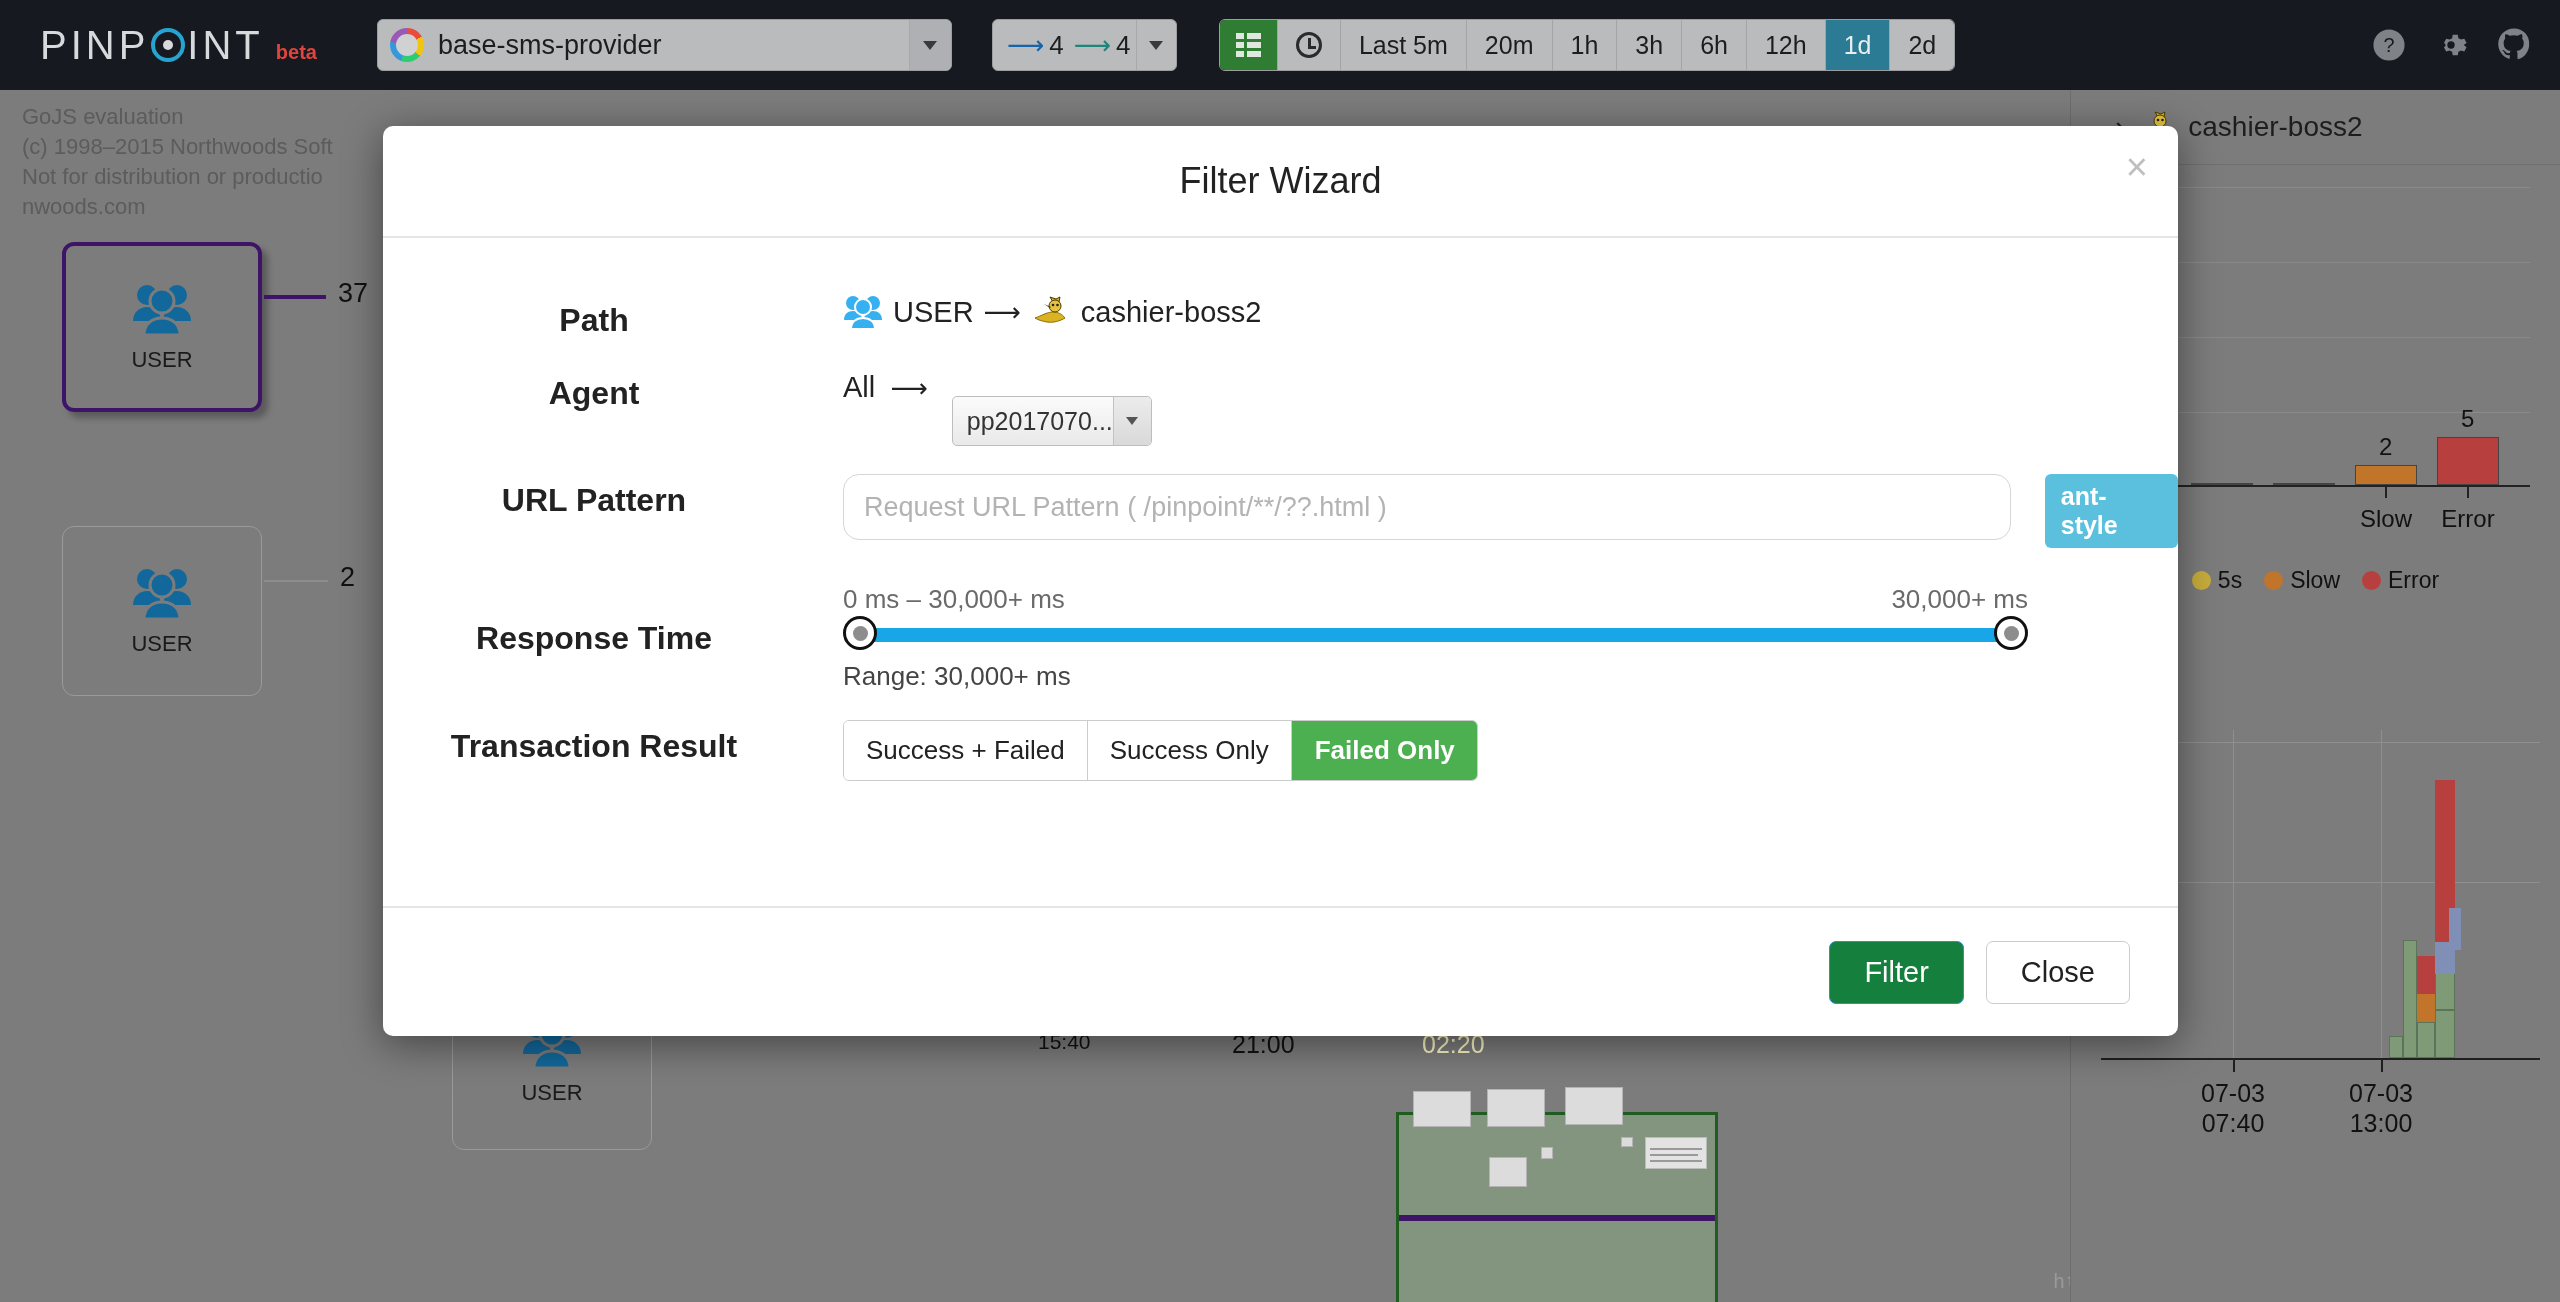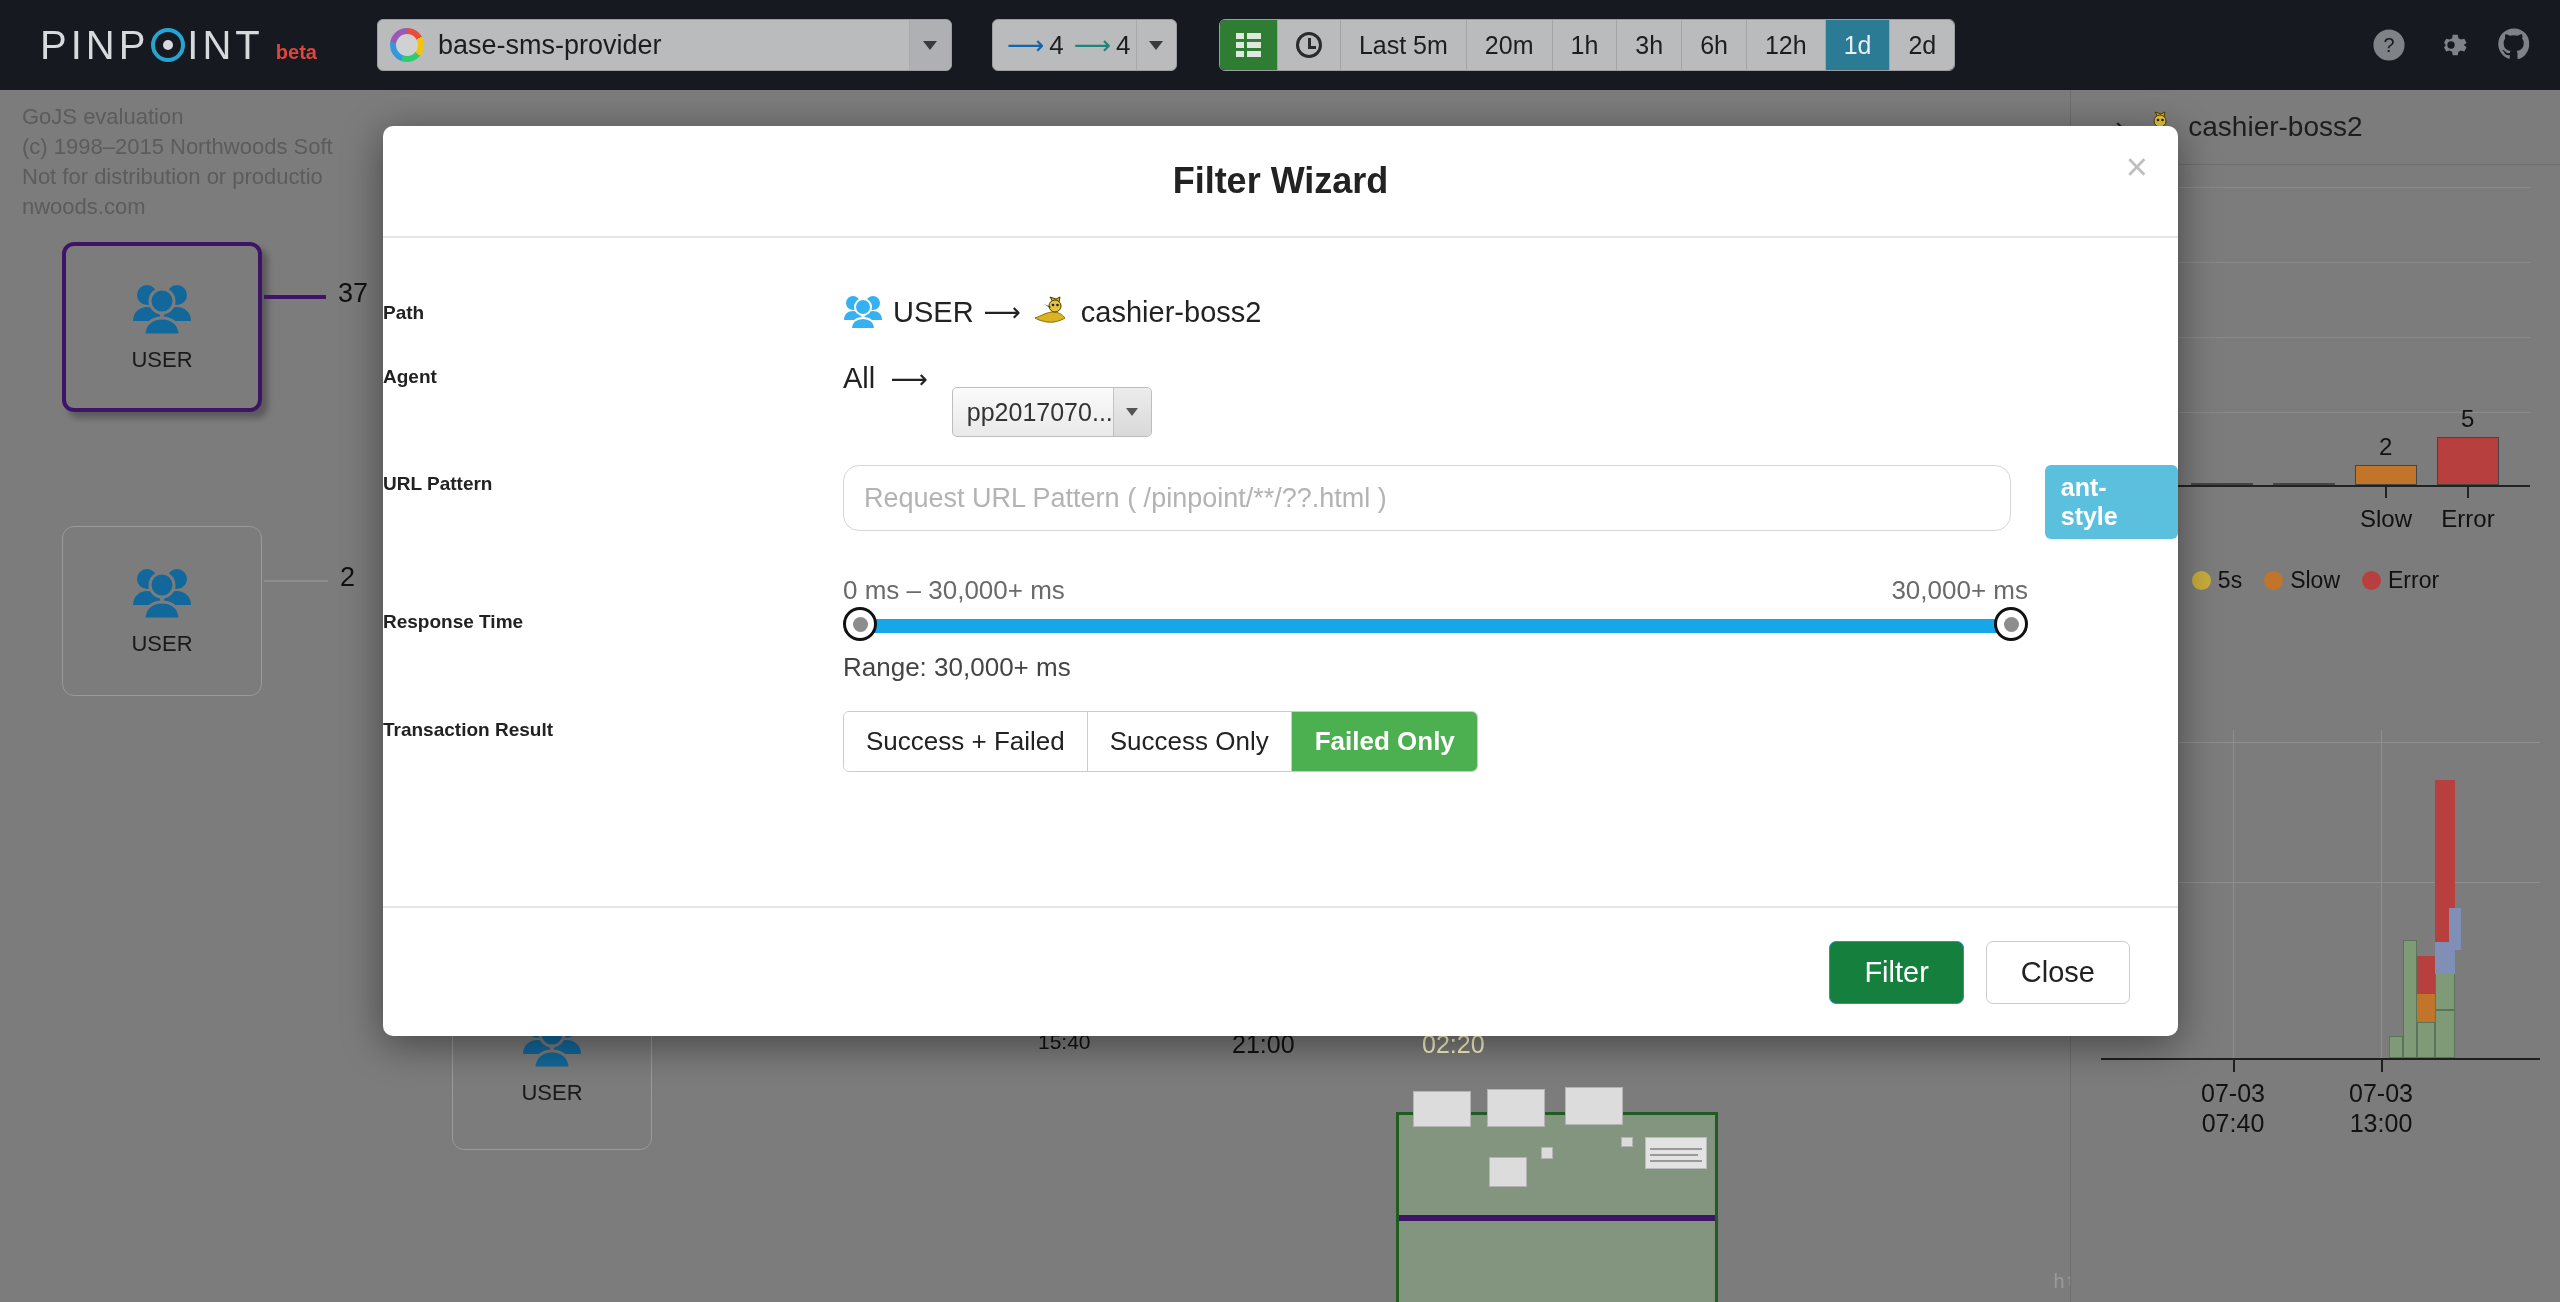--- a/index.html
+++ b/index.html
@@ -137,27 +137,27 @@
      color:#9a9a9a; font-family:"Liberation Mono", monospace; letter-spacing: 1px; }
 
   
   .modal {
     position:absolute; left: 383px; top: 126px; width: 1795px; height: 910px;
     background:#fff; border-radius: 10px; box-shadow: 0 8px 40px rgba(0,0,0,.45);
     display:flex; flex-direction:column;
   }
   .modal-head { height: 112px; position:relative; border-bottom: 2px solid #e5e5e5;
     display:flex; align-items:center; justify-content:center; }
-  .modal-title { font-size: 36px; color:#222; font-weight: 700; }
+  .modal-title { font-size: 36px; color:#222; font-weight: 400; }
   .modal-x { position:absolute; right: 30px; top: 22px; font-size: 38px; color:#bfbfbf;
     line-height:1; background:none; border:none; cursor:pointer; font-family:"Liberation Sans", sans-serif; }
 
   .modal-body { flex: 1; padding: 56px 0 0 0; }
   .frow { display:flex; align-items:flex-start; margin-bottom: 28px; }
-  .flabel { width: 460px; text-align:left; padding-right: 38px; font-size: 19px; color:#222;
+  .flabel { width: 460px; text-align:center; padding-right: 38px; font-size: 32px; color:#222;
             font-weight:700; padding-top: 8px; }
   .fcontrol { flex:1; display:flex; align-items:flex-start; }
 
   .path-val { display:flex; align-items:center; gap: 10px; font-size: 29px; color:#222; }
   .user-glyph { width: 40px; height: 36px; position:relative; }
   .arrow-r { font-size: 26px; color:#222; }
   .tomcat { width: 40px; height: 32px; }
 
   .agent-all { font-size: 29px; color:#222; padding-top: 4px; }
   .agent-sel {

